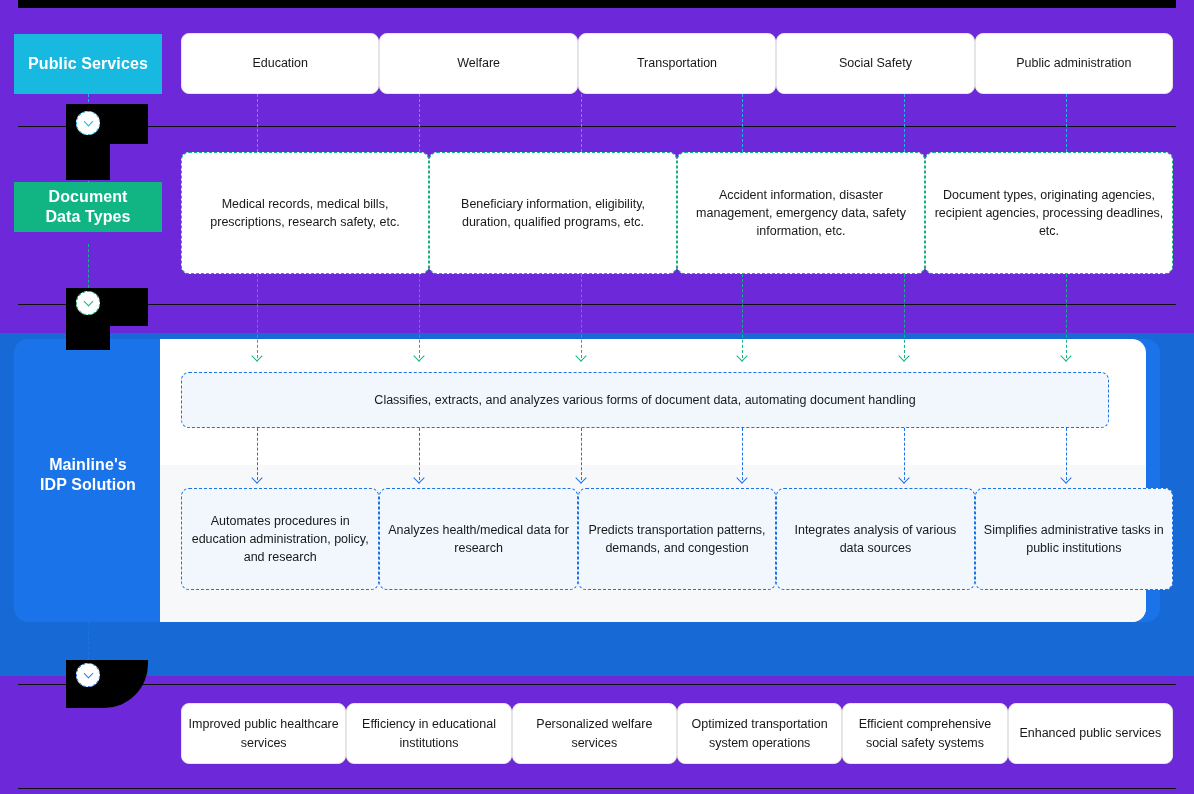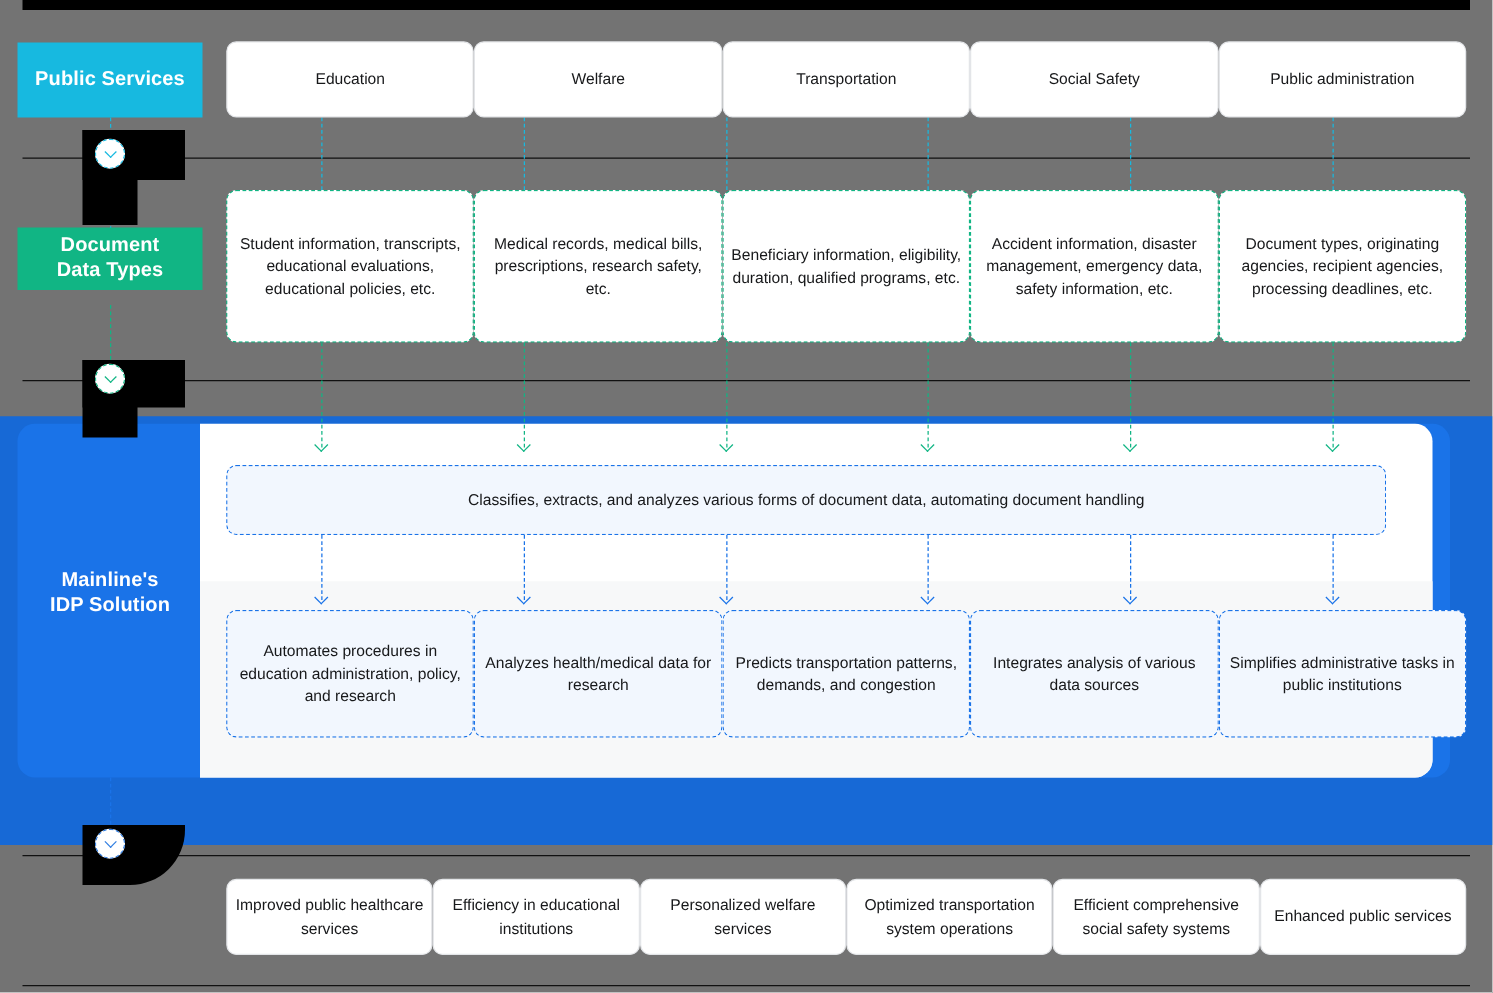--- a/index.html
+++ b/index.html
@@ -2,21 +2,21 @@
 <html><head>
 <meta charset="utf-8">
 <style>
   * { box-sizing: border-box; margin: 0; padding: 0; }
   html, body {
     width: 1194px; height: 794px;
     background: #ffffff;
     font-family: "Liberation Sans", sans-serif;
     overflow: hidden;
   }
-  #stage { position: relative; width: 1194px; height: 794px; background: #737373; }
+  #stage { position: relative; width: 1194px; height: 794px; background: #6d28d9; }
 
   
   .artifact { position: absolute; background: #000; z-index: 40; }
   #art-top    { left: 18px;  top: 0px;   width: 1158px; height: 8px; }
   #art-c1     { left: 66px;  top: 104px; width: 44px;  height: 76px; }
   #art-c1b    { left: 66px;  top: 104px; width: 82px;  height: 40px; }
   #art-c2     { left: 66px;  top: 288px; width: 44px;  height: 62px; }
   #art-c2b    { left: 66px;  top: 288px; width: 82px;  height: 38px; }
   #art-c3     { left: 66px;  top: 660px; width: 82px;  height: 48px;
                 border-bottom-right-radius: 44px; }
@@ -156,23 +156,20 @@
       </div>
     <div class="card card-solid">
         <span>Social Safety</span>
       </div>
     <div class="card card-solid">
         <span>Public administration</span>
       </div>
   </div>
 
   <div class="row" id="row-doctypes">
-    <div class="card card-dash-green">
-        <span>Student information, transcripts, educational evaluations, educational policies, etc.</span>
-      </div>
     <div class="card card-dash-green">
         <span>Medical records, medical bills, prescriptions, research safety, etc.</span>
       </div>
     <div class="card card-dash-green">
         <span>Beneficiary information, eligibility, duration, qualified programs, etc.</span>
       </div>
     <div class="card card-dash-green">
         <span>Accident information, disaster management, emergency data, safety information, etc.</span>
       </div>
     <div class="card card-dash-green">

